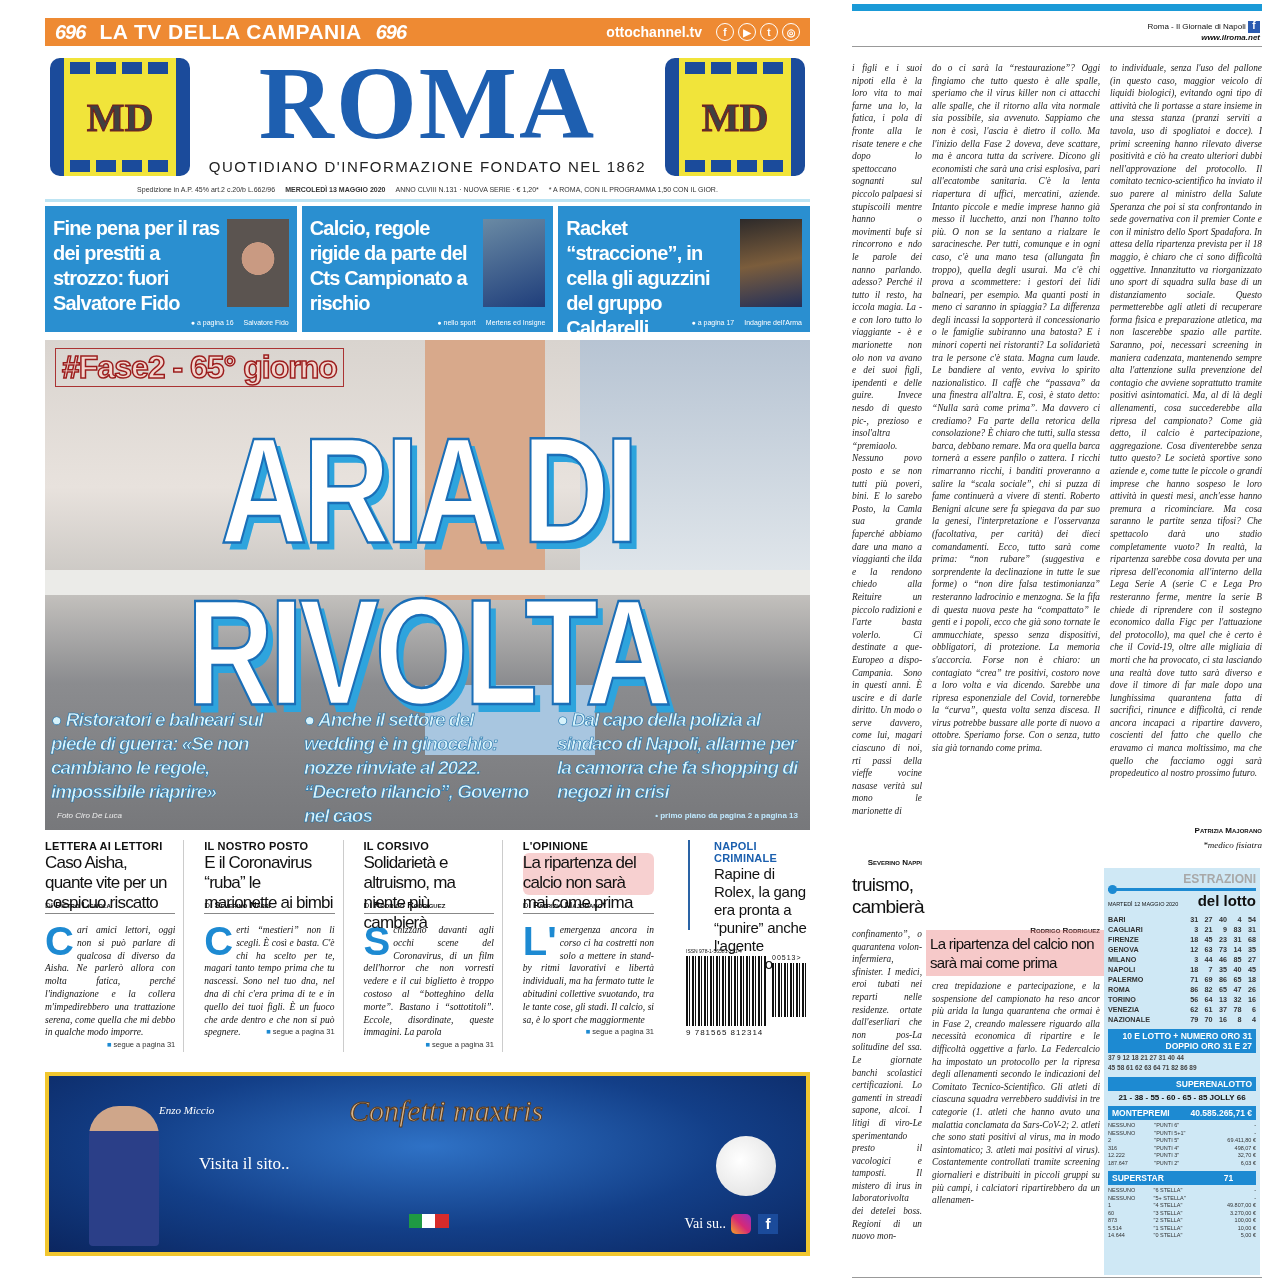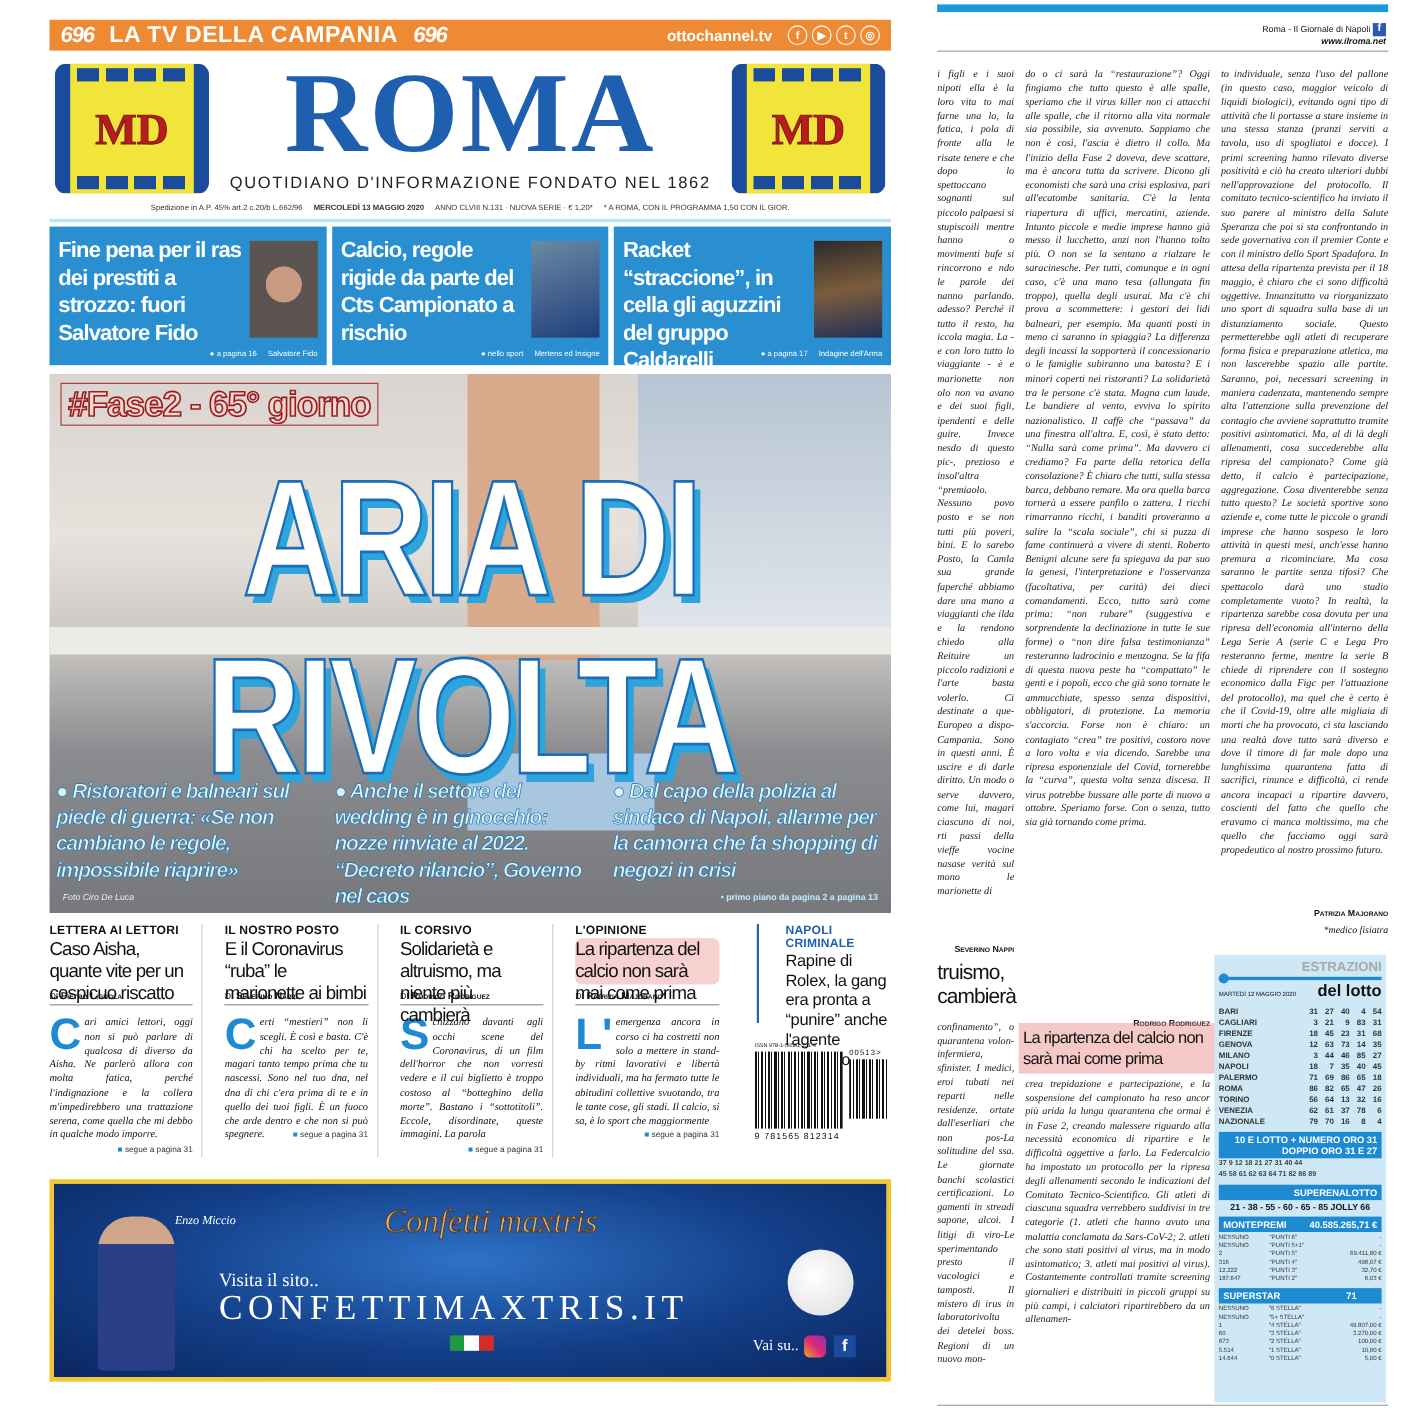--- a/index.html
+++ b/index.html
@@ -8,21 +8,21 @@
 .tvbar{height:28px;background:#ee8a33;display:flex;align-items:center;color:#fff;font-weight:bold;padding:0 10px;gap:14px}
 .tvbar .logo696{font-size:20px;font-style:italic;letter-spacing:-1px}
 .tvbar .slogan{font-size:21px;letter-spacing:0.5px;flex:0 0 auto}
 .tvbar .site{font-size:14px;margin-left:auto}
 .tvbar .soc{display:flex;gap:4px}
 .tvbar .soc span{width:18px;height:18px;border:1.5px solid #fff;border-radius:50%;display:inline-flex;align-items:center;justify-content:center;font-size:10px}
 .masthead{position:relative;height:128px;margin-top:8px}
 .md{position:absolute;top:4px;width:140px;height:118px;background:#f1e43a;border-left:14px solid #1b4b9b;border-right:14px solid #1b4b9b;border-radius:10px;display:flex;align-items:center;justify-content:center}
 .md::before,.md::after{content:"";position:absolute;left:6px;right:6px;height:12px;background:repeating-linear-gradient(90deg,#1b4b9b 0 20px,transparent 20px 26px)}
 .md::before{top:4px}.md::after{bottom:4px}
-.md span{font-family:"Liberation Serif",serif;font-weight:bold;font-size:40px;color:#b91c1c;-webkit-text-stroke:1px #7a1a1a}
+.md span{font-family:"Liberation Serif",serif;font-weight:bold;font-size:40px;color:#404040;-webkit-text-stroke:1px #7a1a1a}
 .md.l{left:5px}.md.r{right:5px}
 .roma{position:absolute;left:160px;right:160px;top:-6px;text-align:center;font-family:"Liberation Serif",serif;font-weight:bold;font-size:104px;color:#1e5fb0;letter-spacing:2px;line-height:110px}
 .subtitle{position:absolute;left:160px;right:160px;top:104px;text-align:center;font-size:15px;letter-spacing:1.5px;color:#222}
 .dateline{display:flex;justify-content:center;gap:10px;font-size:7px;color:#333;margin-top:4px;height:10px}
 .dateline b{font-size:7px}
 .sepbar{height:3px;background:#bde4f3;margin-top:3px}
 .teasers{display:flex;gap:5px;margin-top:4px}
 .teaser{flex:1;height:126px;background:#2a8fd0;position:relative;color:#fff;padding:10px 8px}
 .teaser h3{font-family:"Liberation Sans",sans-serif;font-weight:bold;font-size:20px;line-height:25px;letter-spacing:-0.8px;width:170px}
 .teaser .ph{position:absolute;right:8px;top:13px;width:62px;height:88px;background:linear-gradient(160deg,#6a8aa4,#1f3e7b)}
@@ -216,21 +216,20 @@
       </div>
       <div class="bcnum" style="margin-left:4px">9 781565 812314</div>
     </div>
   </div>
 
   <div class="ad">
     <div class="man"></div>
     <div class="sign">Enzo Miccio</div>
     <div class="brand">Confetti maxtris</div>
     <div class="visit">Visita il sito..</div>
-    <div class="url">CONFETTIMAXTRIS.IT</div>
     <div class="flag"></div>
     <div class="almond"></div>
     <div class="vai">Vai su..</div>
     <div class="ig"></div>
     <div class="fb">f</div>
   </div>
 </div>
 
 <div class="right">
   <div class="topbar"></div>

